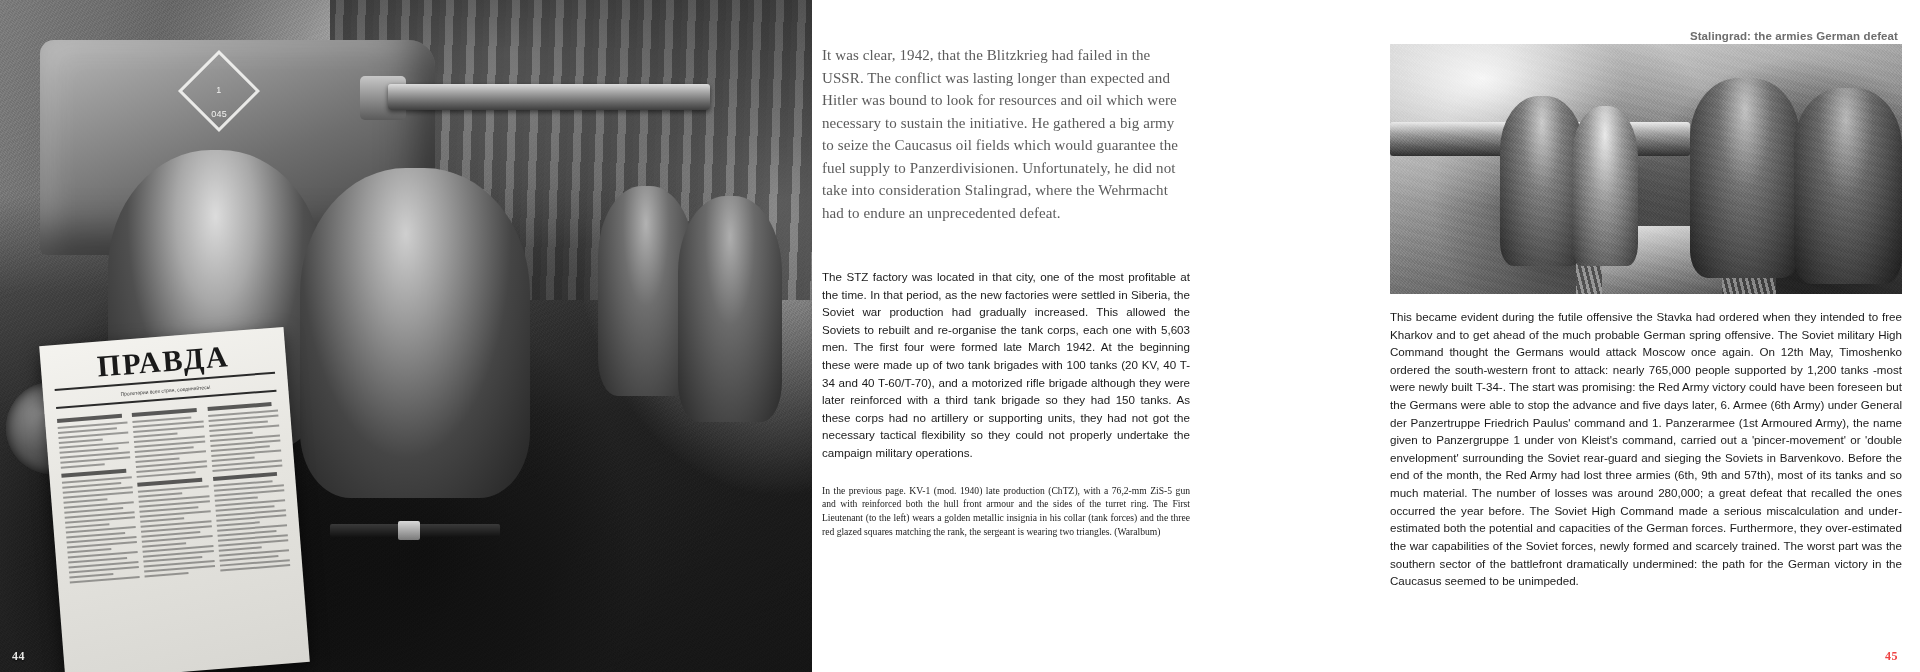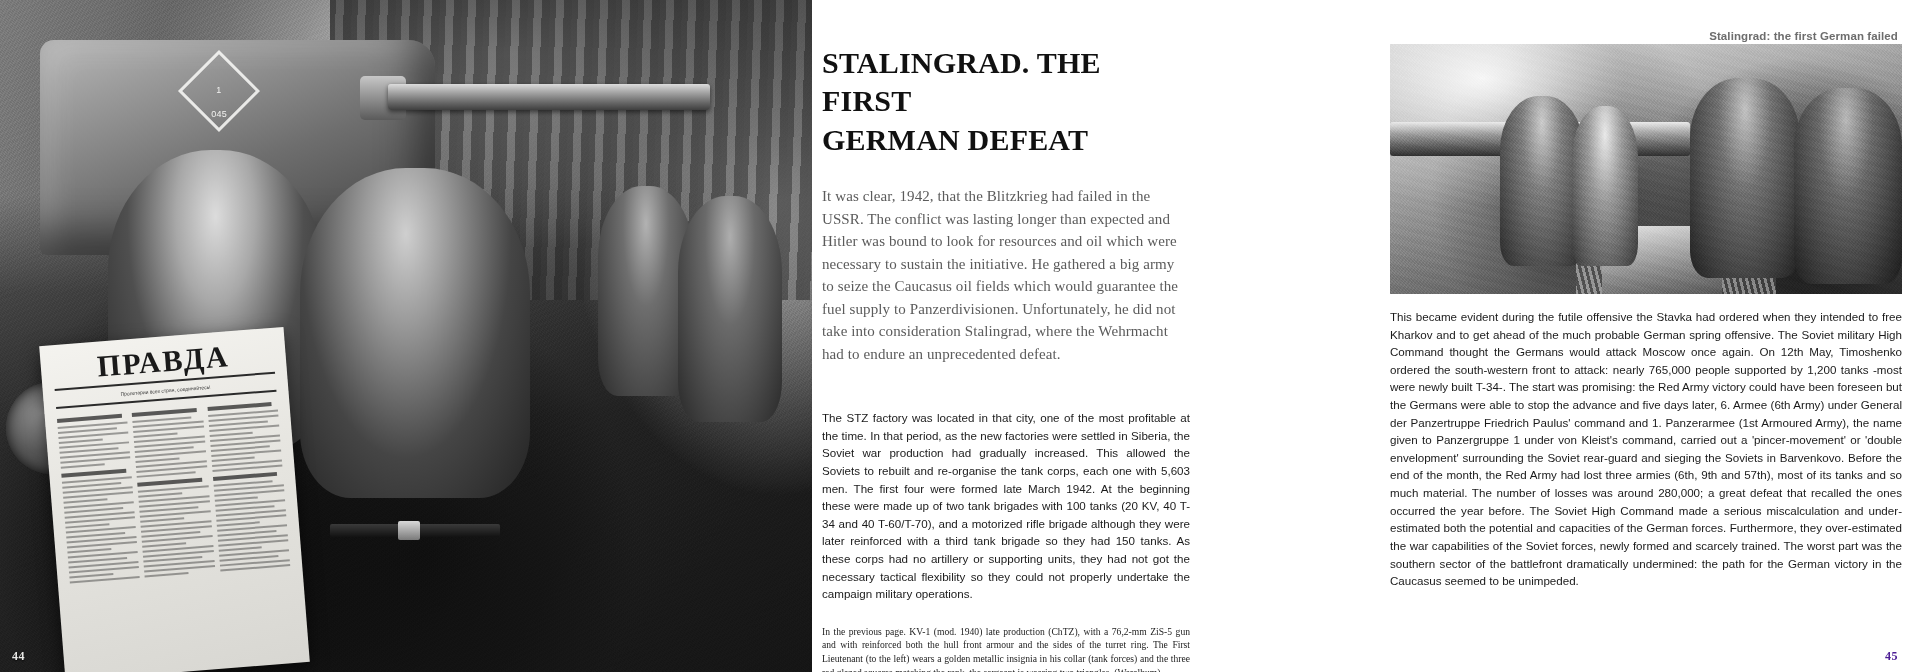--- a/index.html
+++ b/index.html
@@ -136,21 +136,21 @@
   .buckle{
     position:absolute; left:398px; top:521px; width:22px; height:19px;
     background:linear-gradient(180deg,#d8d8d6,#7a7a78); border-radius:2px; filter:grayscale(1);
   }
 
   .page-number{
     position:absolute; bottom:8px; font-family:Liberation Serif, serif;
     font-size:12px; font-weight:bold; letter-spacing:.5px;
   }
   .pn-left{ left:12px; color:#e8e8e6; text-shadow:0 1px 2px rgba(0,0,0,.8); }
-  .pn-right{ right:22px; color:#4c1d95; }
+  .pn-right{ right:22px; color:#ef4444; }
 
   
   .page-right{
     position:absolute; left:812px; top:0; width:1108px; height:672px; background:#fff;
   }
   .running-head{
     position:absolute; right:22px; top:30px;
     font-family:"Liberation Sans", sans-serif;
     font-size:11.5px; font-weight:bold; color:#6d6d6d; letter-spacing:.1px;
   }
@@ -376,27 +376,23 @@
       </div>
     </div>
 
     <div class="page-number pn-left">44</div>
   </div>
 
   <div class="gutter"></div>
 
   <div class="page-right">
 
-    <div class="running-head">Stalingrad: the first German failed</div>
+    <div class="running-head">Stalingrad: the armies German defeat</div>
 
     <div class="col-left">
-      <h1 class="article-title">
-        <span>STALINGRAD. THE FIRST</span><br>
-        <span>GERMAN DEFEAT</span>
-      </h1>
 
       <p class="lede">It was clear, 1942, that the Blitzkrieg had failed in the USSR. The conflict was lasting longer than expected and Hitler was bound to look for resources and oil which were necessary to sustain the initiative. He gathered a big army to seize the Caucasus oil fields which would guarantee the fuel supply to Panzerdivisionen. Unfortunately, he did not take into consideration Stalingrad, where the Wehrmacht had to endure an unprecedented defeat.</p>
 
       <p class="body-text">The STZ factory was located in that city, one of the most profitable at the time. In that period, as the new factories were settled in Siberia, the Soviet war production had gradually increased. This allowed the Soviets to rebuilt and re-organise the tank corps, each one with 5,603 men. The first four were formed late March 1942. At the beginning these were made up of two tank brigades with 100 tanks (20 KV, 40 T-34 and 40 T-60/T-70), and a motorized rifle brigade although they were later reinforced with a third tank brigade so they had 150 tanks. As these corps had no artillery or supporting units, they had not got the necessary tactical flexibility so they could not properly undertake the campaign military operations.</p>
 
       <p class="caption">In the previous page. KV-1 (mod. 1940) late production (ChTZ), with a 76,2-mm ZiS-5 gun and with reinforced both the hull front armour and the sides of the turret ring. The First Lieutenant (to the left) wears a golden metallic insignia in his collar (tank forces) and the three red glazed squares matching the rank, the sergeant is wearing two triangles. (Waralbum)</p>
 
     </div>
 
     <div class="photo-right">

